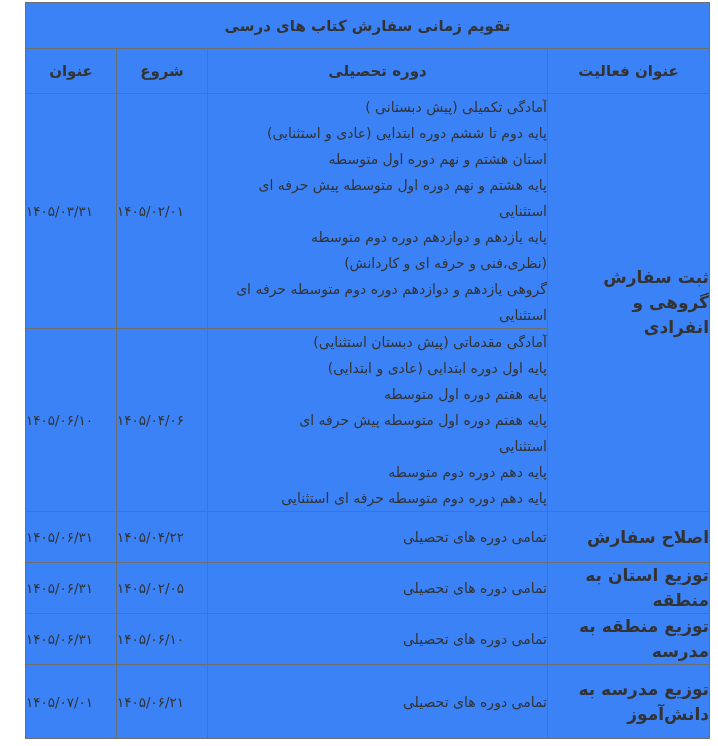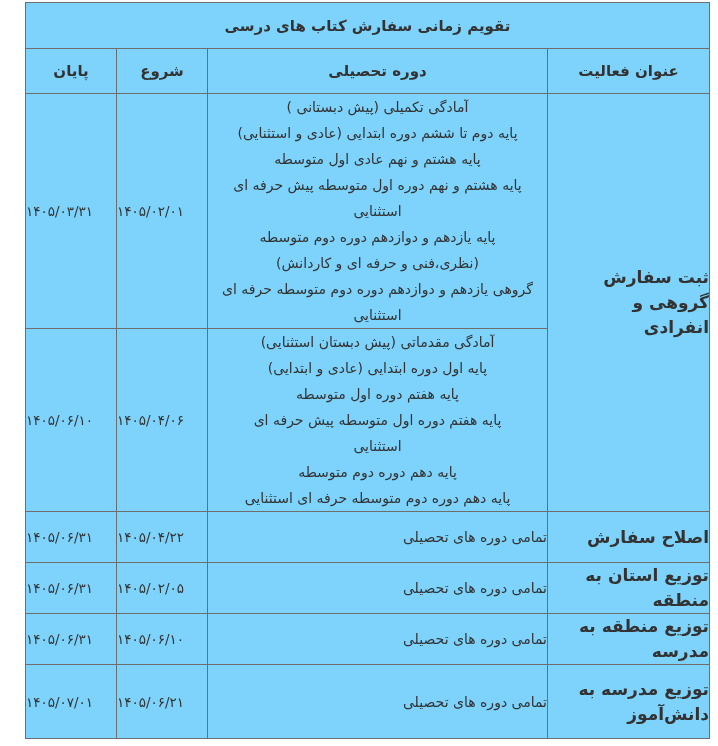--- a/index.html
+++ b/index.html
@@ -15,21 +15,21 @@
     width: 718px;
     height: 746px;
     padding: 2px 8px 4px 26px;
     direction: rtl;
   }
   table.schedule {
     border-collapse: collapse;
     table-layout: fixed;
     width: 684px;
     direction: rtl;
-    background: #7dd3fc;
+    background: #3b82f6;
   }
   table.schedule td {
     border: 1px solid #6e6e6e;
     vertical-align: middle;
     padding: 0;
     color: #333333;
     overflow: hidden;
   }
   col.c-activity { width: 162px; }
   col.c-period   { width: 340px; }
@@ -68,21 +68,20 @@
   }
   .period-cell {
     text-align: right;
     padding: 0 9px;
     font-size: 14px;
     color: #333333;
   }
   .period-line {
     line-height: 26px;
     white-space: nowrap;
-    text-align: center;
   }
   .date-cell {
     text-align: left;
     font-size: 13.5px;
     color: #333333;
     direction: ltr;
     unicode-bidi: embed;
     white-space: nowrap;
   }
 </style>
@@ -100,30 +99,30 @@
 
     <tbody>
         <tr class="title-row">
       <td colspan="4" class="title-cell">تقویم زمانی سفارش کتاب های درسی</td>
     </tr>
 
     <tr class="header-row">
       <td class="header-cell">عنوان فعالیت</td>
       <td class="header-cell">دوره تحصیلی</td>
       <td class="header-cell">شروع</td>
-      <td class="header-cell">پایان</td>
+      <td class="header-cell">عنوان</td>
     </tr>
 
     <tr class="r1">
       <td rowspan="2" class="activity-cell">ثبت سفارش گروهی و
 انفرادی</td>
       <td class="period-cell">
         <div class="period-line">آمادگی تکمیلی (پیش دبستانی )</div>
         <div class="period-line">پایه دوم تا ششم دوره ابتدایی (عادی و استثنایی)</div>
-        <div class="period-line">پایه هشتم و نهم عادی اول متوسطه</div>
+        <div class="period-line">استان هشتم و نهم دوره اول متوسطه</div>
         <div class="period-line">پایه هشتم و نهم دوره اول متوسطه پیش حرفه ای</div>
         <div class="period-line">استثنایی</div>
         <div class="period-line">پایه یازدهم و دوازدهم دوره دوم متوسطه</div>
         <div class="period-line">(نظری،فنی و حرفه ای و کاردانش)</div>
         <div class="period-line">گروهی یازدهم و دوازدهم دوره دوم متوسطه حرفه ای</div>
         <div class="period-line">استثنایی</div>
       </td>
       <td class="date-cell">۱۴۰۵/۰۲/۰۱</td>
       <td class="date-cell">۱۴۰۵/۰۳/۳۱</td>
     </tr>

